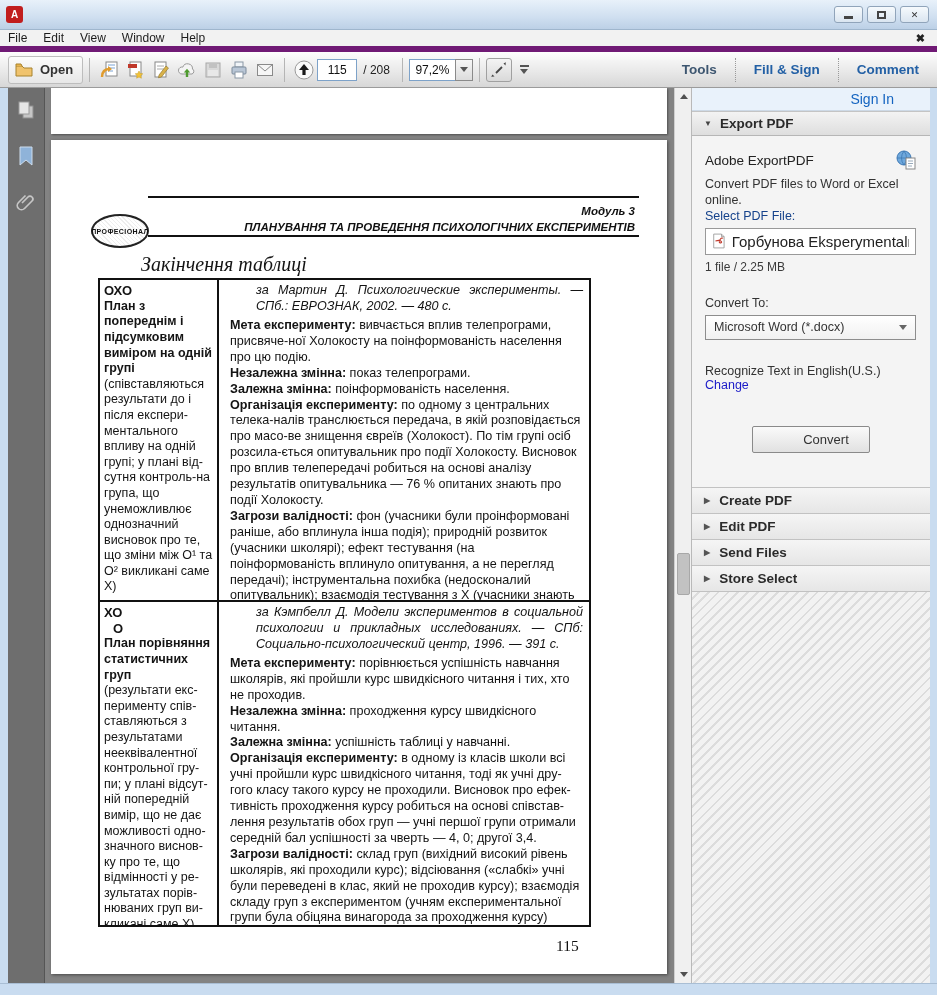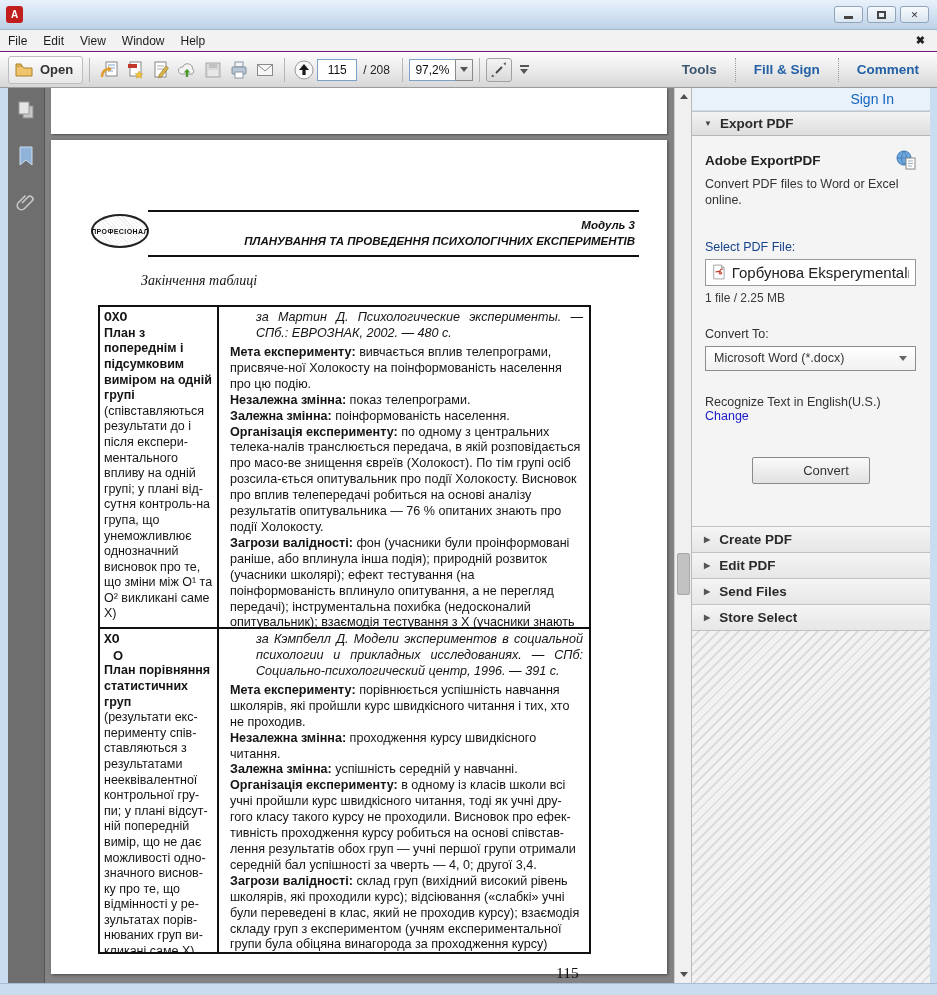--- a/index.html
+++ b/index.html
@@ -8,21 +8,21 @@
 
   
   .titlebar { height:30px; background:linear-gradient(#e8f1fa,#cfdff0 60%,#bcd0e6); border-bottom:1px solid #9fb6cd; display:flex; align-items:center; position:relative; }
   .app-icon { width:17px; height:17px; margin-left:6px; background:#c11e1e; border-radius:3px; display:flex; align-items:center; justify-content:center; color:#fff; font-size:10px; font-weight:bold; }
   .title-text { position:absolute; left:0; right:0; text-align:center; font-size:13px; color:#1c1c1c; }
   .win-buttons { margin-left:auto; display:flex; gap:4px; margin-right:8px; z-index:2; }
   .win-btn { width:29px; height:17px; border:1px solid #90a4ba; border-radius:3px; background:linear-gradient(#f6fafd,#dae5f0); display:flex; align-items:center; justify-content:center; font-size:9px; color:#333; }
   .glyph-min { width:9px; height:3px; background:#444; margin-top:6px; }
   .glyph-restore { width:9px; height:8px; border:2px solid #444; }
 
-  .menubar { height:22px; background:#f2f2f2; border-bottom:1px solid #701a75; display:flex; align-items:center; font-size:12px; color:#1c1c1c; position:relative; }
+  .menubar { height:22px; background:#f2f2f2; border-bottom:6px solid #701a75; display:flex; align-items:center; font-size:12px; color:#1c1c1c; position:relative; }
   .menu-item { padding:3px 8px; }
   .menu-close { position:absolute; right:12px; font-size:11px; font-weight:bold; color:#222; }
 
   .toolbar { height:36px; background:linear-gradient(#fdfdfd,#e9e9e9 55%,#d7d7d7); border-bottom:1px solid #9b9b9b; display:flex; align-items:center; padding:0 8px; }
   .tb-sep { width:1px; height:24px; background:#b5b5b5; margin:0 6px; }
   .tb-dot-sep { width:1px; height:24px; border-left:1px dotted #9a9a9a; margin:0 8px; }
   .open-btn { display:flex; align-items:center; gap:6px; padding:3px 9px 3px 5px; border:1px solid #bdbdbd; border-radius:3px; background:linear-gradient(#fcfcfc,#e7e7e7); font-size:13px; font-weight:bold; color:#333; }
   .tb-icon { width:26px; height:24px; display:flex; align-items:center; justify-content:center; border-radius:3px; }
   .num-box { width:40px; height:22px; border:1px solid #7da2c9; background:#fff; text-align:center; font-size:12px; color:#111; }
   .page-total { margin:0 6px; font-size:12px; color:#222; }
@@ -47,30 +47,30 @@
   .side-rail { width:37px; background:#6e6e6e; border-right:1px solid #555; display:flex; flex-direction:column; align-items:center; padding-top:10px; gap:22px; }
   .rail-icon { width:24px; height:24px; display:flex; align-items:center; justify-content:center; }
 
   .canvas { width:629px; background:#838383; position:relative; overflow:hidden; }
   .prev-page { position:absolute; top:0; left:6px; width:616px; height:46px; background:#fff; box-shadow:1px 1px 2px rgba(0,0,0,.4); }
   .page { position:absolute; top:52px; left:6px; width:616px; height:834px; background:#fff; box-shadow:1px 1px 3px rgba(0,0,0,.45); color:#141414; }
 
   
   .pg-logo { position:absolute; left:40px; top:66px; width:58px; height:50px; }
   .logo-oval { width:58px; height:34px; margin-top:8px; border:2px solid #222; border-radius:50%; display:flex; align-items:center; justify-content:center; font-size:7px; font-weight:bold; letter-spacing:.4px; color:#111; background:repeating-linear-gradient(45deg,#fff,#fff 2px,#eee 2px,#eee 3px); text-align:center; }
-  .pg-header { margin:70px 28px 0 97px; border-top:2px solid #111; border-bottom:2px solid #111; padding:5px 4px 6px; text-align:right; font-style:italic; font-weight:bold; font-size:11.5px; line-height:1.4; color:#111; }
-  .pg-caption { margin:16px 0 16px 90px; font-family:"Liberation Serif",serif; font-style:italic; font-size:14px; }
+  .pg-header { margin:56px 28px 0 97px; border-top:2px solid #111; border-bottom:2px solid #111; padding:5px 4px 0; text-align:right; font-style:italic; font-weight:bold; font-size:11.5px; line-height:1.4; color:#111; }
+  .pg-caption { margin:16px 0 2px 90px; font-family:"Liberation Serif",serif; font-style:italic; font-size:20px; }
   .pg-table { margin-left:47px; width:493px; border:2px solid #111; }
   .trow { display:flex; border-bottom:2px solid #111; }
   .trow:last-child { border-bottom:none; }
   .trow-1 { height:322px; }
   .trow-2 { height:323px; }
   .tcell-l { width:119px; border-right:2px solid #111; padding:3px 3px 0 4px; font-size:12.5px; line-height:15.6px; overflow:hidden; }
   .tcell-r { flex:1; padding:3px 6px 0 11px; font-size:12.6px; line-height:15.9px; overflow:hidden; }
-  .scheme { font-weight:bold; font-size:13px;font-family:Liberation Mono, monospace; }
+  .scheme { font-weight:bold; font-size:13px; }
   .scheme-2 { font-weight:bold; font-size:13px; padding-left:9px; }
   .plan-title { font-weight:bold; }
   .plan-note { }
   .citation { font-style:italic; margin-left:26px; text-align:justify; margin-bottom:3px; }
   .sec { text-align:left; }
   .sec b { font-weight:bold; }
   .pg-num { margin:10px 0 0 505px; font-family:"Liberation Serif",serif; font-size:15.5px; color:#111; }
 
   
   .vscroll { width:17px; background:#f0f0f0; border-left:1px solid #cfcfcf; position:relative; }
@@ -81,33 +81,33 @@
   .sc-thumb { position:absolute; left:2px; width:13px; top:465px; height:42px; background:#c2c2c2; border:1px solid #a8a8a8; border-radius:2px; }
 
   
   .panel { width:239px; background:#f4f4f4; border-left:1px solid #b9b9b9; display:flex; flex-direction:column; }
   .signin-bar { height:23px; background:#e9f2fb; border-bottom:1px solid #cdd9e6; display:flex; align-items:center; justify-content:flex-end; padding-right:36px; }
   .signin-link { color:#1464c0; font-size:14px; }
   .sect-hd { height:25px; display:flex; align-items:center; gap:8px; padding-left:12px; background:linear-gradient(#f3f3f3,#dedede); border-top:1px solid #c4c4c4; border-bottom:1px solid #b6b6b6; font-size:13.5px; font-weight:bold; color:#2b2b2b; }
   .sect-hd .tri { font-size:8px; color:#444; }
   .panel-body { padding:14px 13px 0 13px; }
   .prod-row { display:flex; align-items:center; }
-  .prod-name { font-weight:bold; font-size:13.5px; color:#222; }
+  .prod-name { font-weight:normal; font-size:13.5px; color:#222; }
   .prod-icon { margin-left:auto; }
   .prod-desc { margin-top:6px; font-size:12.5px; color:#333; line-height:1.3; width:200px; }
-  .select-lbl { margin-top:31px; font-size:12.5px; color:#15428b; }
+  .select-lbl { margin-top:0; font-size:12.5px; color:#15428b; }
   .file-box { margin-top:5px; height:27px; width:211px; border:1px solid #999; background:#fff; display:flex; align-items:center; gap:6px; padding:0 6px; }
   .file-name { font-size:15px; color:#222; white-space:nowrap; overflow:hidden; }
   .file-info { margin-top:5px; text-align:left; width:211px; font-size:12px; color:#3a3a3a; }
   .cvt-lbl { margin-top:22px; font-size:12.5px; color:#333; }
   .cvt-dd { margin-top:5px; height:25px; width:211px; border:1px solid #8d8d8d; background:linear-gradient(#fff,#f1f1f1); display:flex; align-items:center; padding:0 8px; font-size:12.5px; color:#333; }
   .cvt-dd .tri-down { margin-left:auto; border-top-color:#666; }
   .ocr-lbl { margin-top:24px; font-size:12.5px; color:#333; }
   .chg-link { font-size:12.5px; color:#1a1ac8; }
-  .convert-btn { margin:34px auto 12px; width:118px; height:27px; border:1px solid #8a8a8a; border-radius:2px; background:linear-gradient(#fafafa,#e1e1e1); font-size:13px; color:#333; display:flex; align-items:center; justify-content:center;padding-left:30px; }
+  .convert-btn { margin:34px auto 4px; width:118px; height:27px; border:1px solid #8a8a8a; border-radius:2px; background:linear-gradient(#fafafa,#e1e1e1); font-size:13px; color:#333; display:flex; align-items:center; justify-content:center;padding-left:30px; }
   .panel-secs { margin-top:30px; }
   .panel-sec { height:26px; display:flex; align-items:center; gap:9px; padding-left:12px; background:linear-gradient(#f5f5f5,#e6e6e6); border-top:1px solid #c2c2c2; font-size:13.5px; font-weight:bold; color:#2b2b2b; }
   .panel-sec .tri { font-size:8px; color:#555; }
   .panel-hatch { flex:1; border-top:1px solid #c2c2c2; background:repeating-linear-gradient(-45deg,#f2f2f2 0 5px,#dcdcdc 5px 7px); }
   svg { display:block; }
 </style>
 </head>
 <body>
 
 <div class="titlebar">
@@ -292,21 +292,21 @@
           <div class="tcell-l">
             <div class="scheme">ХО</div>
             <div class="scheme-2">О</div>
             <div class="plan-title">План порівняння статистичних груп</div>
             <div class="plan-note">(результати екс-перименту спів-ставляються з результатами нееквівалентної контрольної гру-пи; у плані відсут-ній попередній вимір, що не дає можливості одно-значного виснов-ку про те, що відмінності у ре-зультатах порів-нюваних груп ви-кликані саме Х)</div>
           </div>
           <div class="tcell-r">
             <div class="citation">за Кэмпбелл Д. Модели экспериментов в социальной психологии и прикладных исследованиях. — СПб: Социально-психологический центр, 1996. — 391 с.</div>
             <p class="sec"><b>Мета експерименту:</b> <span>порівнюється успішність навчання школярів, які пройшли курс швидкісного читання і тих, хто не проходив.</span></p>
             <p class="sec"><b>Незалежна змінна:</b> <span>проходження курсу швидкісного читання.</span></p>
-            <p class="sec"><b>Залежна змінна:</b> <span>успішність середній у навчанні.</span></p>
+            <p class="sec"><b>Залежна змінна:</b> <span>успішність таблиці у навчанні.</span></p>
             <p class="sec"><b>Організація експерименту:</b> <span>в одному із класів школи всі учні пройшли курс швидкісного читання, тоді як учні дру-гого класу такого курсу не проходили. Висновок про ефек-тивність проходження курсу робиться на основі співстав-лення результатів обох груп — учні першої групи отримали середній бал успішності за чверть — 4, 0; другої 3,4.</span></p>
             <p class="sec"><b>Загрози валідності:</b> <span>склад груп (вихідний високий рівень школярів, які проходили курс); відсіювання («слабкі» учні були переведені в клас, який не проходив курсу); взаємодія складу груп з експериментом (учням експериментальної групи була обіцяна винагорода за проходження курсу)</span></p>
           </div>
         </div>
       </div>
 
       <div class="pg-num">115</div>
     </div>
   </div>
 

